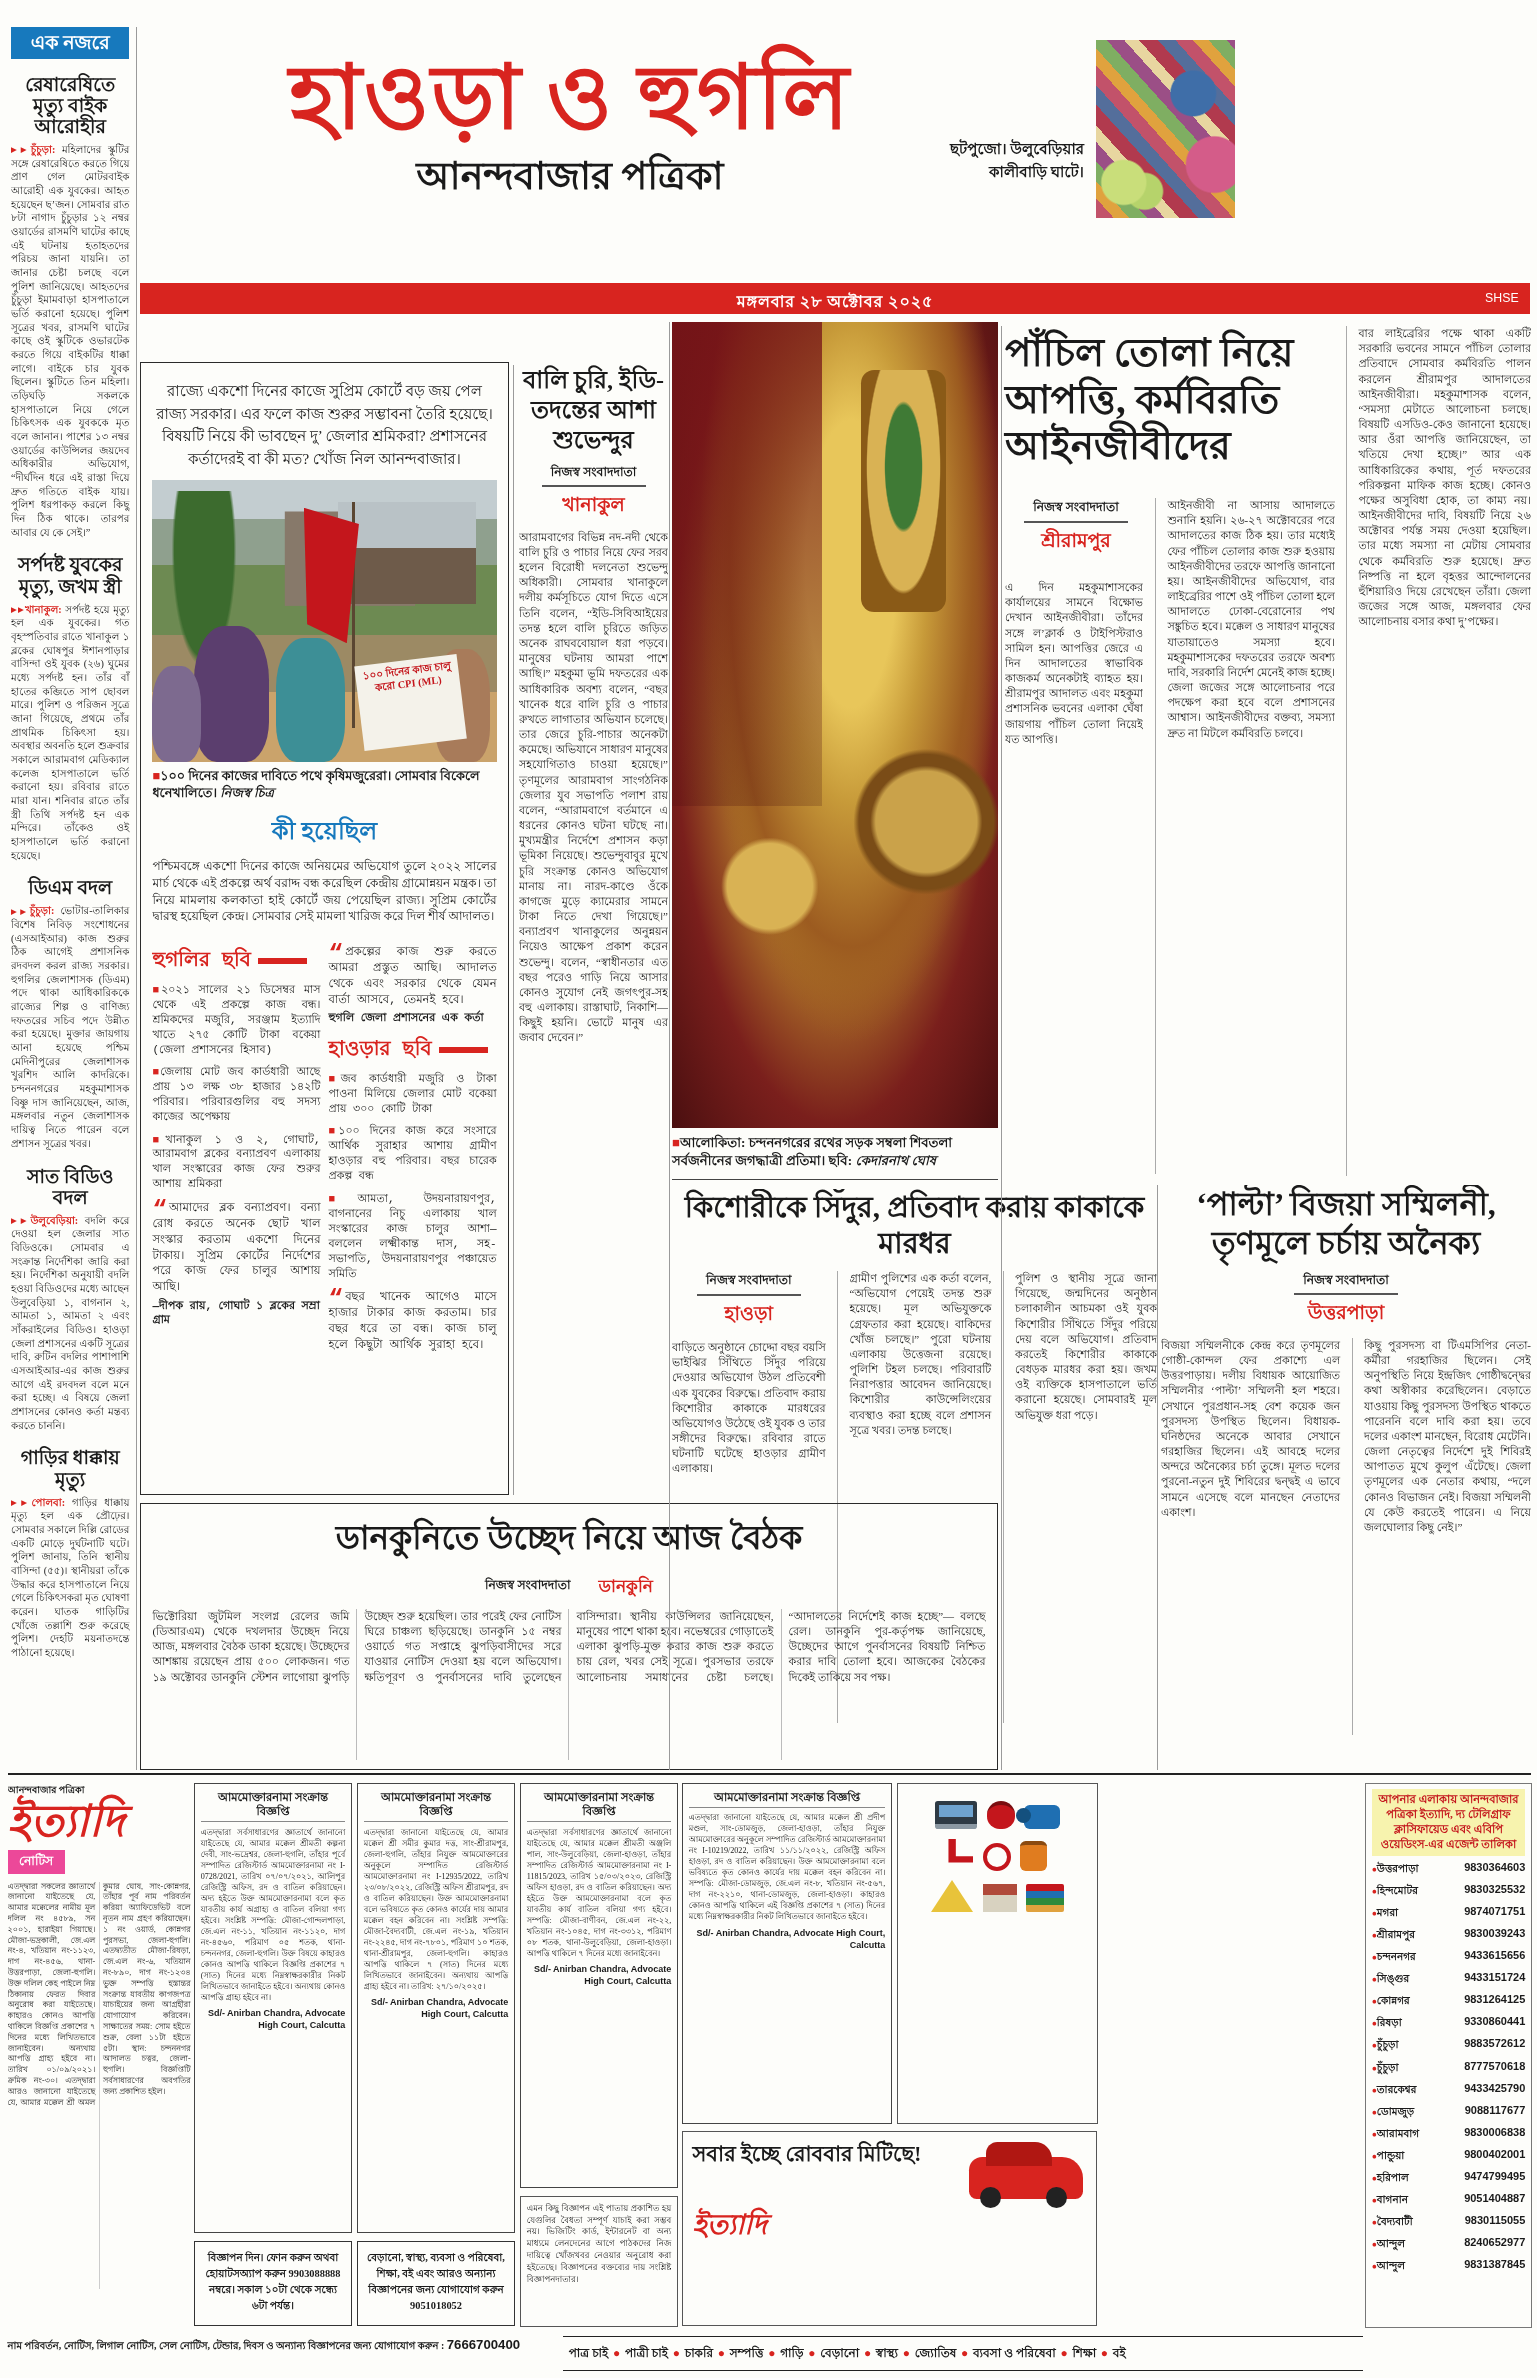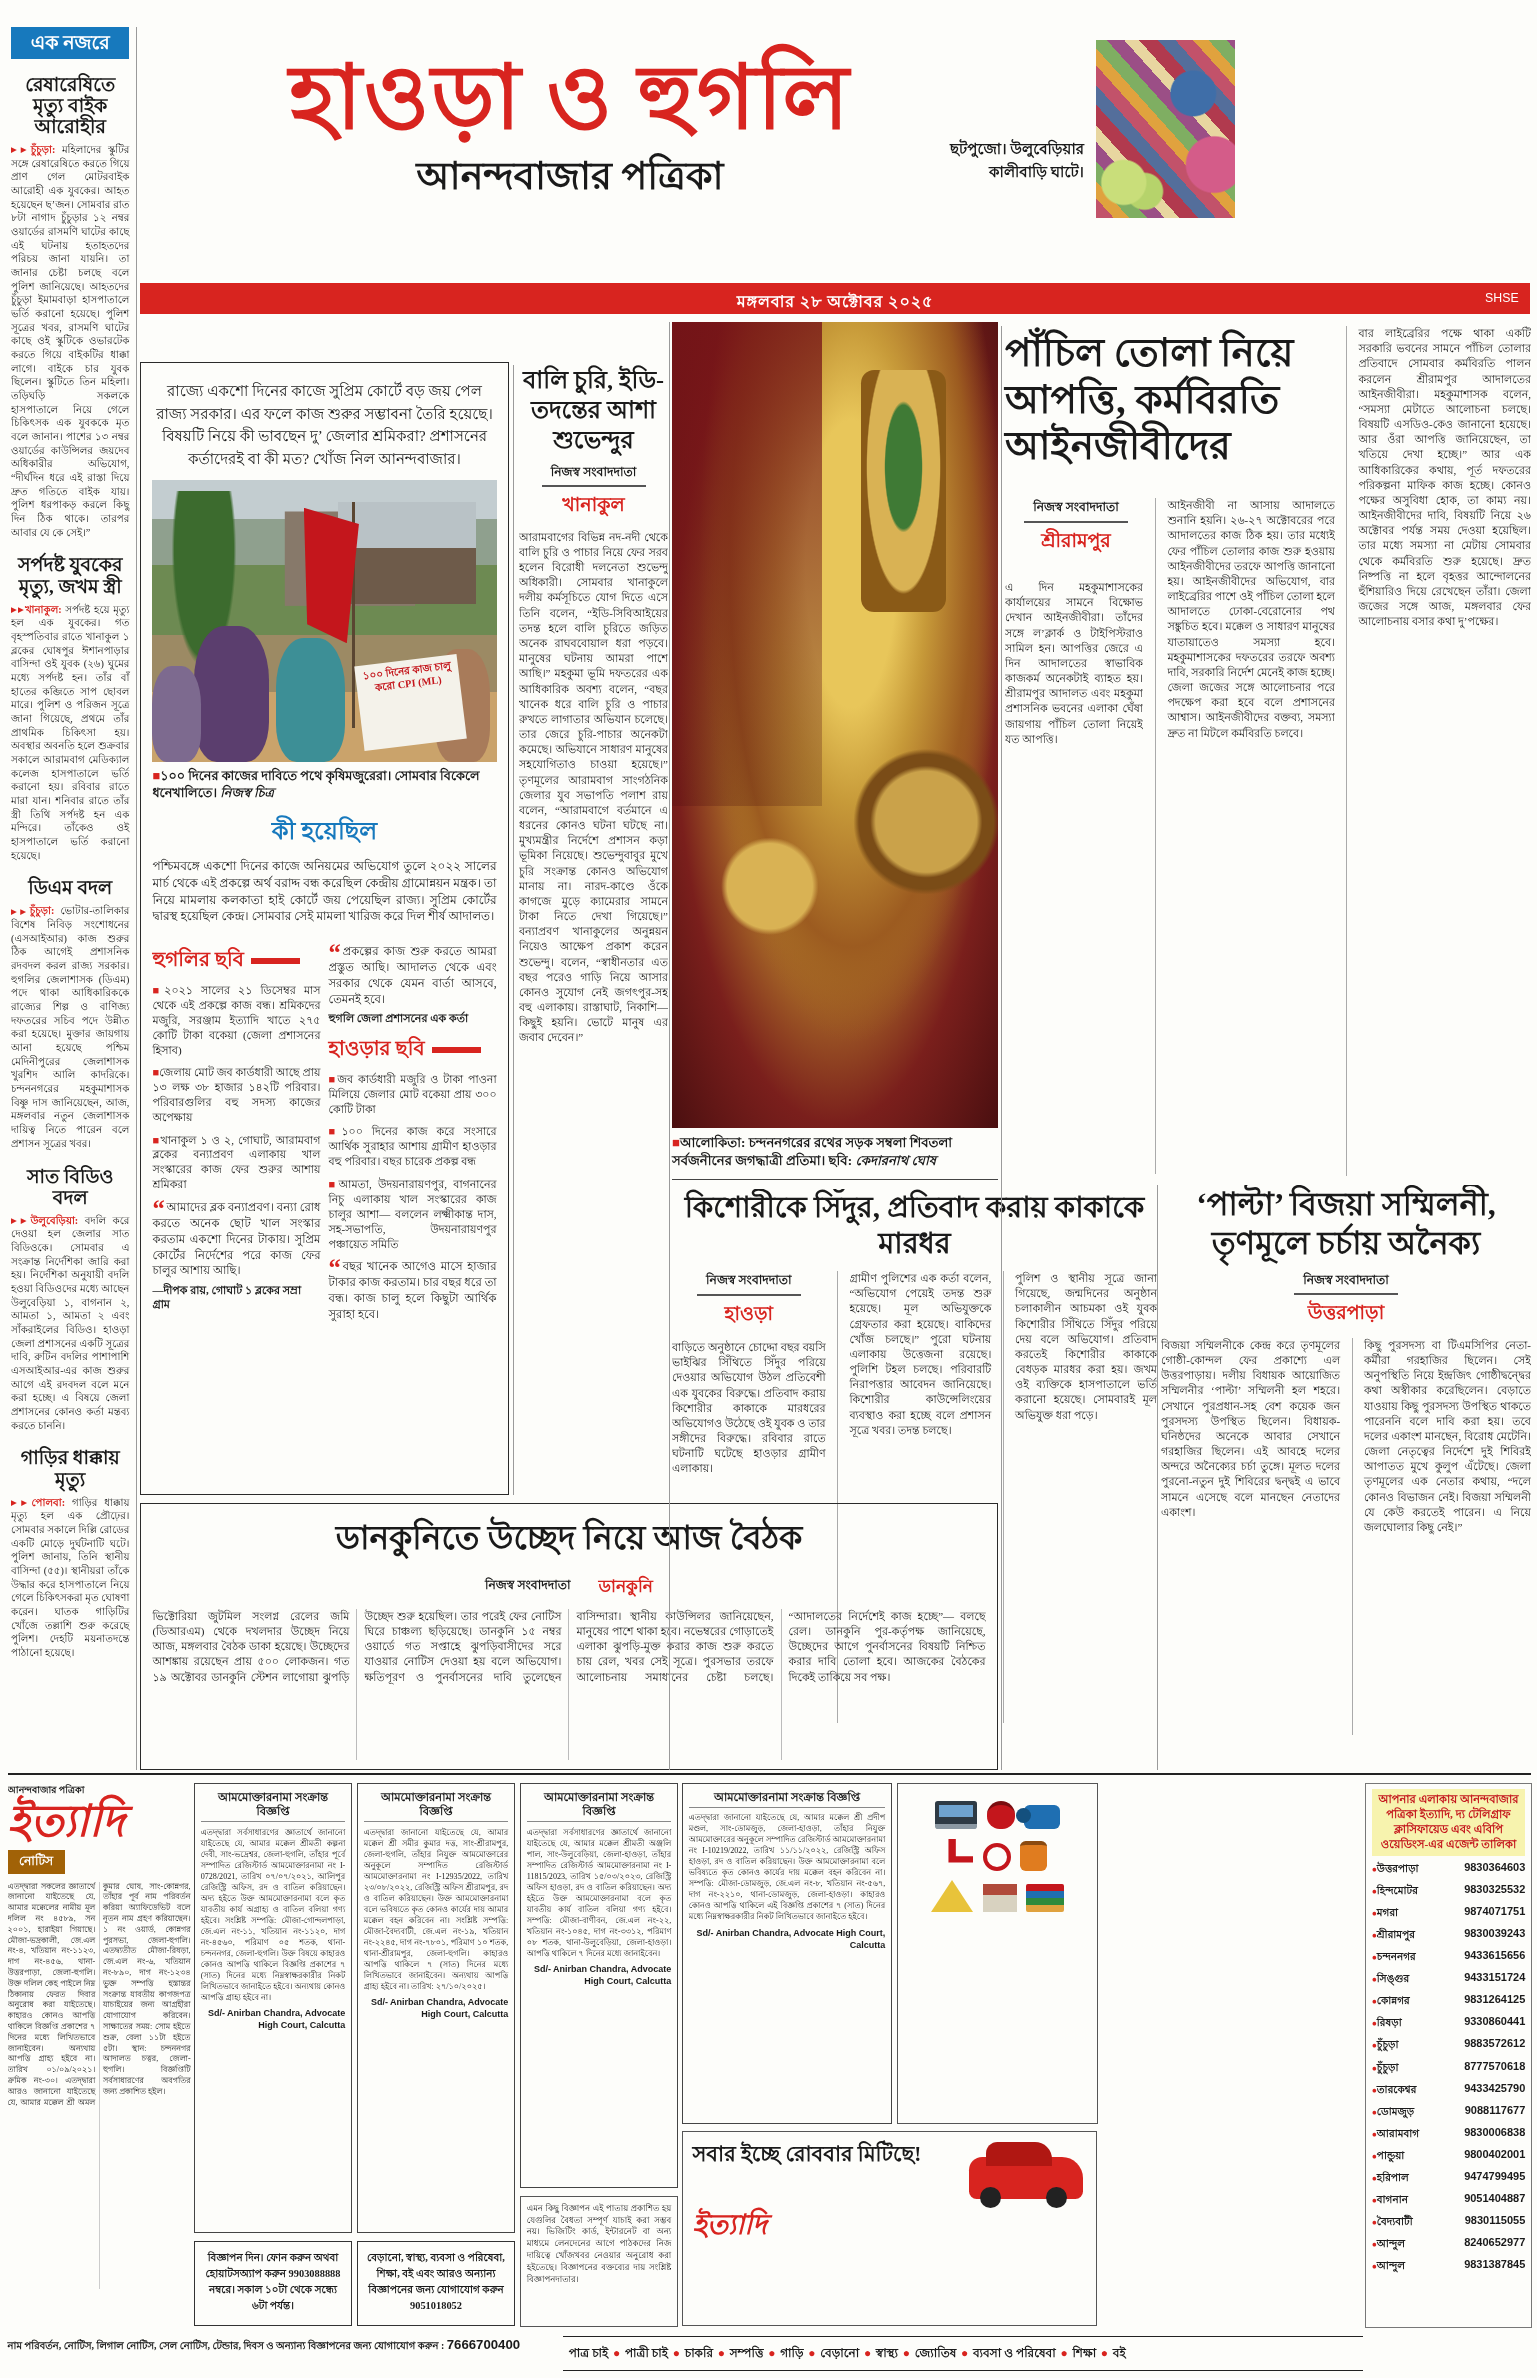--- a/index.html
+++ b/index.html
@@ -45,21 +45,21 @@
   .hut{position:absolute;right:6%;top:8%;width:40%;height:36%;background:linear-gradient(180deg,#b9c2c6 0 45%,#6e5b4a 45% 100%);box-shadow:-57px 5.7px 0 -3.8px #87796a;}
   .flag{position:absolute;left:44%;top:10%;width:16%;height:48%;background:#c4161c;clip-path:polygon(0 0,100% 12%,78% 100%,6% 86%);}
   .flagpole{position:absolute;left:58%;top:8%;width:2.8px;height:80%;background:#5a4632;}
   .fig{position:absolute;border-radius:40% 40% 30% 30%;}
   .placard{position:absolute;right:10%;bottom:6%;width:30%;height:30%;background:#f4f2ea;transform:rotate(-7deg);
      color:#c4161c;font-weight:bold;font-size:10.4px;line-height:1.3;text-align:center;padding:3.8px 2.8px;}
   .feat-cap{font-size:12.8px;font-weight:bold;line-height:1.35;margin-top:6.6px;}
   .sq::before{content:"\25A0 ";color:#d8241f;}
   .kh-title{font-size:24px;font-weight:bold;color:#1779bd;text-align:center;margin-top:9.5px;}
   .kh-body{font-size:12px;text-align:justify;line-height:1.4;margin-top:5.7px;}
-  .feat-cols{display:flex;gap:8px;margin-top:11.4px;height:415px;overflow:hidden;}
+  .feat-cols{display:flex;gap:8px;margin-top:11.4px;height:415px;overflow:hidden;font-family:Liberation Mono, monospace;}
   .fcol{width:50%;}
   .rsub{font-size:20px;font-weight:bold;color:#d8241f;margin:7.6px 0 5.7px;}
   .rsub::after{content:"";display:inline-block;width:49px;height:6.6px;background:#d8241f;margin-left:7.6px;vertical-align:1.9px;}
   .bullet{font-size:11px;text-align:justify;line-height:1.36;margin-bottom:7.6px;}
   .bullet::before{content:"\25A0 ";color:#d8241f;}
   .quote{font-size:11.5px;text-align:justify;line-height:1.38;margin:7.6px 0 3.8px;}
   .quote::before{content:"\201C";color:#d8241f;font-size:24.6px;font-weight:bold;line-height:0;vertical-align:-5.7px;margin-right:1.9px;}
   .attrib{font-size:11px;font-weight:bold;line-height:1.3;margin-bottom:7.6px;}
 
   
@@ -105,21 +105,21 @@
   .dan-by{display:flex;justify-content:center;gap:28px;align-items:center;margin-top:3.8px;}
   #dan-body{margin-top:7.6px;column-count:4;column-gap:15px;column-rule:0.9px solid #bbb;height:151px;overflow:hidden;}
 
   .vrule{position:absolute;width:0;border-left:0.9px solid #9a9a9a;}
 
   
   #botline{left:7.6px;top:1773px;width:1523px;border-top:2.4px solid #222;}
   #itadi{left:7.6px;top:1783px;width:183px;height:545px;}
   #itadi-paper{font-size:9.5px;font-weight:bold;}
   #itadi-logo{font-size:44px;font-weight:bold;font-style:italic;color:#d8241f;line-height:1.1;}
-  #notice-chip{display:inline-block;background:#a16207;color:#fff;font-weight:bold;font-size:12.3px;padding:1.9px 11.4px;margin:3.8px 0;}
+  #notice-chip{display:inline-block;background:#ec4899;color:#fff;font-weight:bold;font-size:12.3px;padding:1.9px 11.4px;margin:3.8px 0;}
   #itadi-body{column-count:2;column-gap:7.6px;column-rule:0.9px solid #ccc;font-size:8px;text-align:justify;line-height:1.35;height:407px;overflow:hidden;margin-top:3.8px;}
   .legalbox{border:0.9px solid #444;padding:5.7px;font-size:8.1px;text-align:justify;line-height:1.36;overflow:hidden;}
   .legal-t{font-weight:bold;font-size:11.4px;text-align:center;line-height:1.25;margin-bottom:4.7px;border-bottom:0.9px solid #888;padding-bottom:2.8px;}
   .sig{text-align:right;font-weight:bold;font-size:9px;margin-top:5.7px;font-family:"Liberation Sans",sans-serif;line-height:1.3;}
   #legal1{left:194px;top:1783px;width:158px;height:450px;}
   #legal2{left:357px;top:1783px;width:158px;height:450px;}
   #legal3{left:520px;top:1783px;width:158px;height:405px;}
   #legal4{left:682px;top:1783px;width:210px;height:341px;}
   .phonead{border:1.4px solid #333;padding:7.6px 5.7px;text-align:center;font-size:10.4px;font-weight:bold;line-height:1.55;overflow:hidden;}
   #phonead1{left:194px;top:2241px;width:158px;height:85px;}

